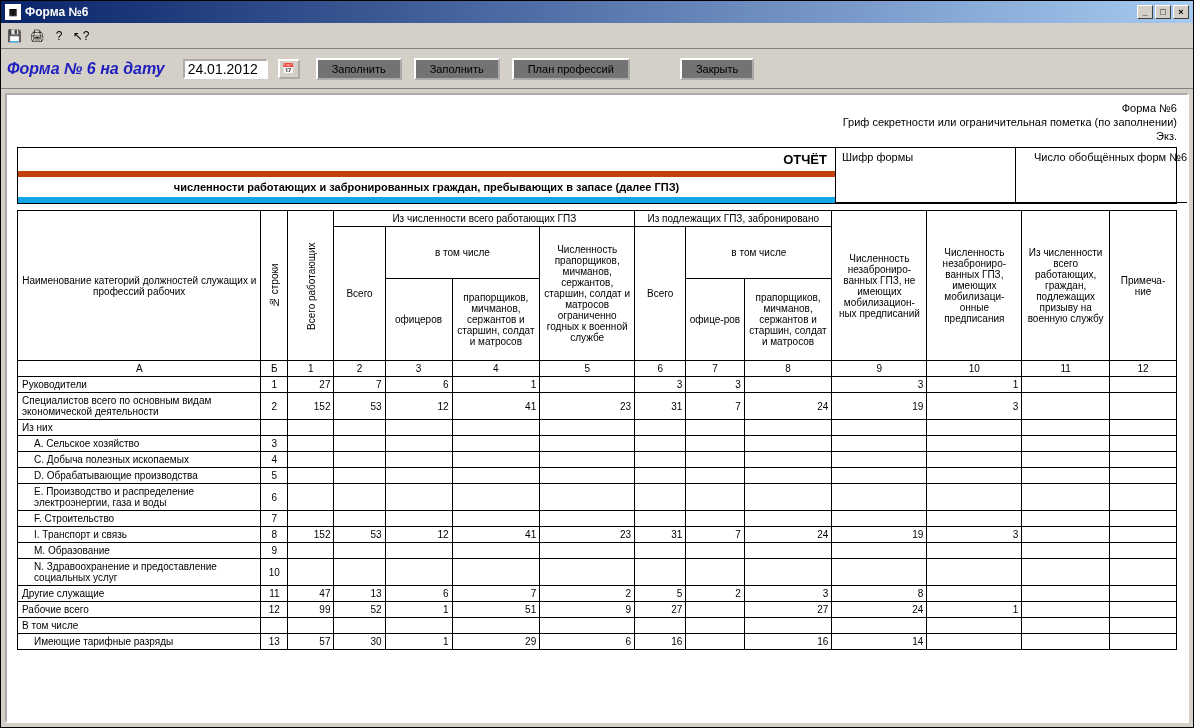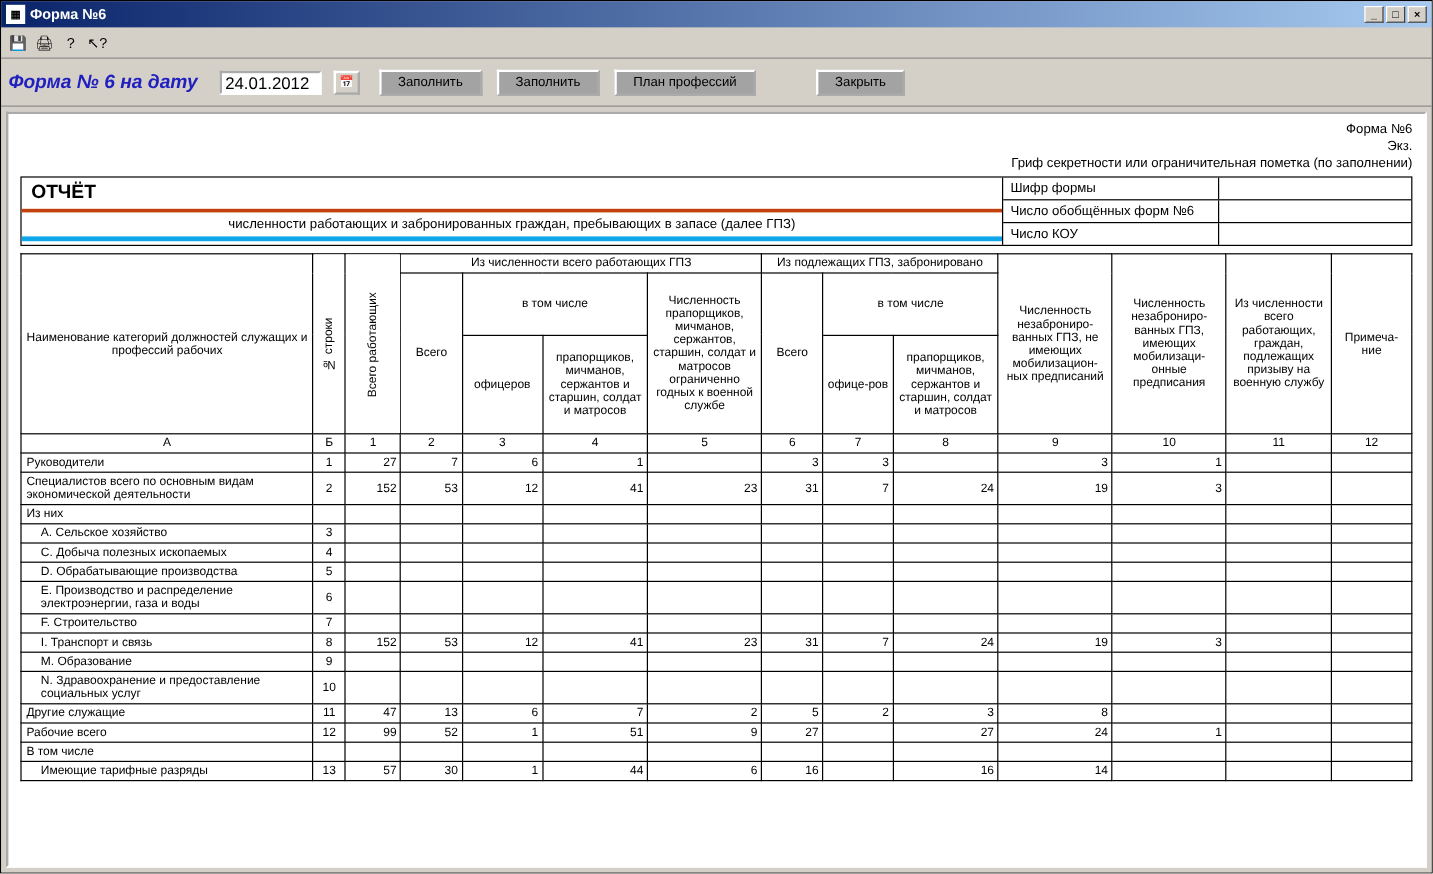--- a/index.html
+++ b/index.html
@@ -9,33 +9,33 @@
 .titlebar-icon { width: 16px; height: 16px; background: #fff; margin-right: 4px; display: inline-flex; align-items: center; justify-content: center; color: #000; font-size: 9px; }
 .titlebar-text { flex: 1; }
 .titlebar-buttons { display: flex; gap: 2px; }
 .titlebar-btn { width: 16px; height: 14px; background: #d4d0c8; border: 1px solid #fff; border-right-color: #404040; border-bottom-color: #404040; font-size: 9px; font-family: Marlett, Arial; text-align: center; line-height: 12px; cursor: pointer; color: #000; }
 .toolbar { height: 26px; background: #d4d0c8; border-bottom: 1px solid #808080; display: flex; align-items: center; padding: 0 6px; gap: 6px; }
 .toolbar-icon { width: 16px; height: 16px; display: inline-flex; align-items: center; justify-content: center; cursor: pointer; font-size: 12px; }
 .controls-bar { height: 40px; background: #d4d0c8; display: flex; align-items: center; padding: 0 6px; gap: 10px; border-bottom: 1px solid #808080; }
 .form-title { color: #2020c0; font-size: 16px; font-style: italic; font-weight: bold; margin-right: 8px; }
 .date-input { width: 85px; height: 20px; border: 2px inset #fff; padding: 0 3px; font-size: 14px; background: #fff; }
 .date-btn { width: 22px; height: 20px; border: 2px outset #fff; background: #d4d0c8; cursor: pointer; font-size: 10px; }
-.btn { height: 22px; padding: 0 14px; border: 2px outset #fff; background: #a3a3a3; cursor: pointer; font-size: 11px; margin-left: 6px; }
+.btn { height: 22px; padding: 0 14px; border: 2px outset #fff; background: #737373; cursor: pointer; font-size: 11px; margin-left: 6px; }
 .btn-group { display: flex; gap: 6px; }
 .content { flex: 1; background: #d4d0c8; padding: 4px; display: flex; flex-direction: column; overflow: hidden; }
 .sheet-wrap { flex: 1; background: #fff; border: 2px inset #fff; overflow: auto; position: relative; }
 .sheet { padding: 6px 10px; min-width: 1150px; }
 .top-meta { text-align: right; font-size: 11px; margin-bottom: 2px; }
 .top-meta div { line-height: 14px; }
 .header-block { display: flex; border: 1px solid #000; margin-top: 4px; }
 .header-left { flex: 1; border-right: 1px solid #000; }
-.header-left .rpt-title { text-align: left; font-weight: bold; padding: 4px 8px; border-bottom: 3px solid #c2410c; font-size: 16px; }
-.header-left .rpt-sub { text-align: center; font-weight: normal; padding: 4px 8px; border-bottom: 4px solid #0ea5e9; }
+.header-left .rpt-title { text-align: right; font-weight: bold; padding: 4px 8px; border-bottom: 6px solid #c2410c; font-size: 13px; }
+.header-left .rpt-sub { text-align: center; font-weight: bold; padding: 4px 8px; border-bottom: 6px solid #0ea5e9; }
 .header-left .rpt-year { text-align: center; font-weight: bold; padding: 4px 8px; }
-.header-right { width: 340px; display: flex; flex-direction: column; }
+.header-right { width: 340px; display: flex; flex-direction: row; }
 .hr-row { display: flex; border-bottom: 1px solid #000; }
 .hr-row:last-child { border-bottom: none; }
 .hr-label { width: 180px; padding: 3px 6px; border-right: 1px solid #000; font-size: 11px; }
 .hr-value { flex: 1; padding: 3px 6px; }
 table.grid { border-collapse: collapse; width: 100%; margin-top: 6px; font-size: 10px; }
 table.grid th, table.grid td { border: 1px solid #000; padding: 2px 3px; vertical-align: middle; }
 table.grid th { font-weight: normal; text-align: center; background: #fff; }
 .th-vert { writing-mode: vertical-rl; transform: rotate(180deg); height: 150px; white-space: nowrap; padding: 4px 2px !important; }
 .colnum-row td { text-align: center; font-size: 10px; height: 16px; }
 .data-row td { height: 16px; }
@@ -75,22 +75,22 @@
       <button class="btn">План профессий</button>
     </div>
     <button class="btn" style="margin-left:40px">Закрыть</button>
   </div>
 
   <div class="content">
     <div class="sheet-wrap">
       <div class="sheet">
         <div class="top-meta">
           <div>Форма №6</div>
+          <div>Гриф секретности или ограничительная пометка (по заполнении)</div>
           <div>Экз.</div>
-          <div>Гриф секретности или ограничительная пометка (по заполнении)</div>
         </div>
 
         <div class="header-block">
           <div class="header-left">
             <div class="rpt-title">ОТЧЁТ</div>
             <div class="rpt-sub">численности работающих и забронированных граждан, пребывающих в запасе (далее ГПЗ)</div>
           </div>
           <div class="header-right">
             <div class="hr-row">
                 <div class="hr-label">Шифр формы</div>
@@ -374,21 +374,21 @@
                 <td class="num"></td>
                 <td class="num"></td>
                 <td class="num"></td>
               </tr>
               <tr class="data-row">
                 <td class="name indent">Имеющие тарифные разряды</td>
                 <td class="ctr">13</td>
                 <td class="num">57</td>
                 <td class="num">30</td>
                 <td class="num">1</td>
-                <td class="num">44</td>
+                <td class="num">29</td>
                 <td class="num">6</td>
                 <td class="num">16</td>
                 <td class="num"></td>
                 <td class="num">16</td>
                 <td class="num">14</td>
                 <td class="num"></td>
                 <td class="num"></td>
                 <td class="num"></td>
               </tr>
             </tbody>

